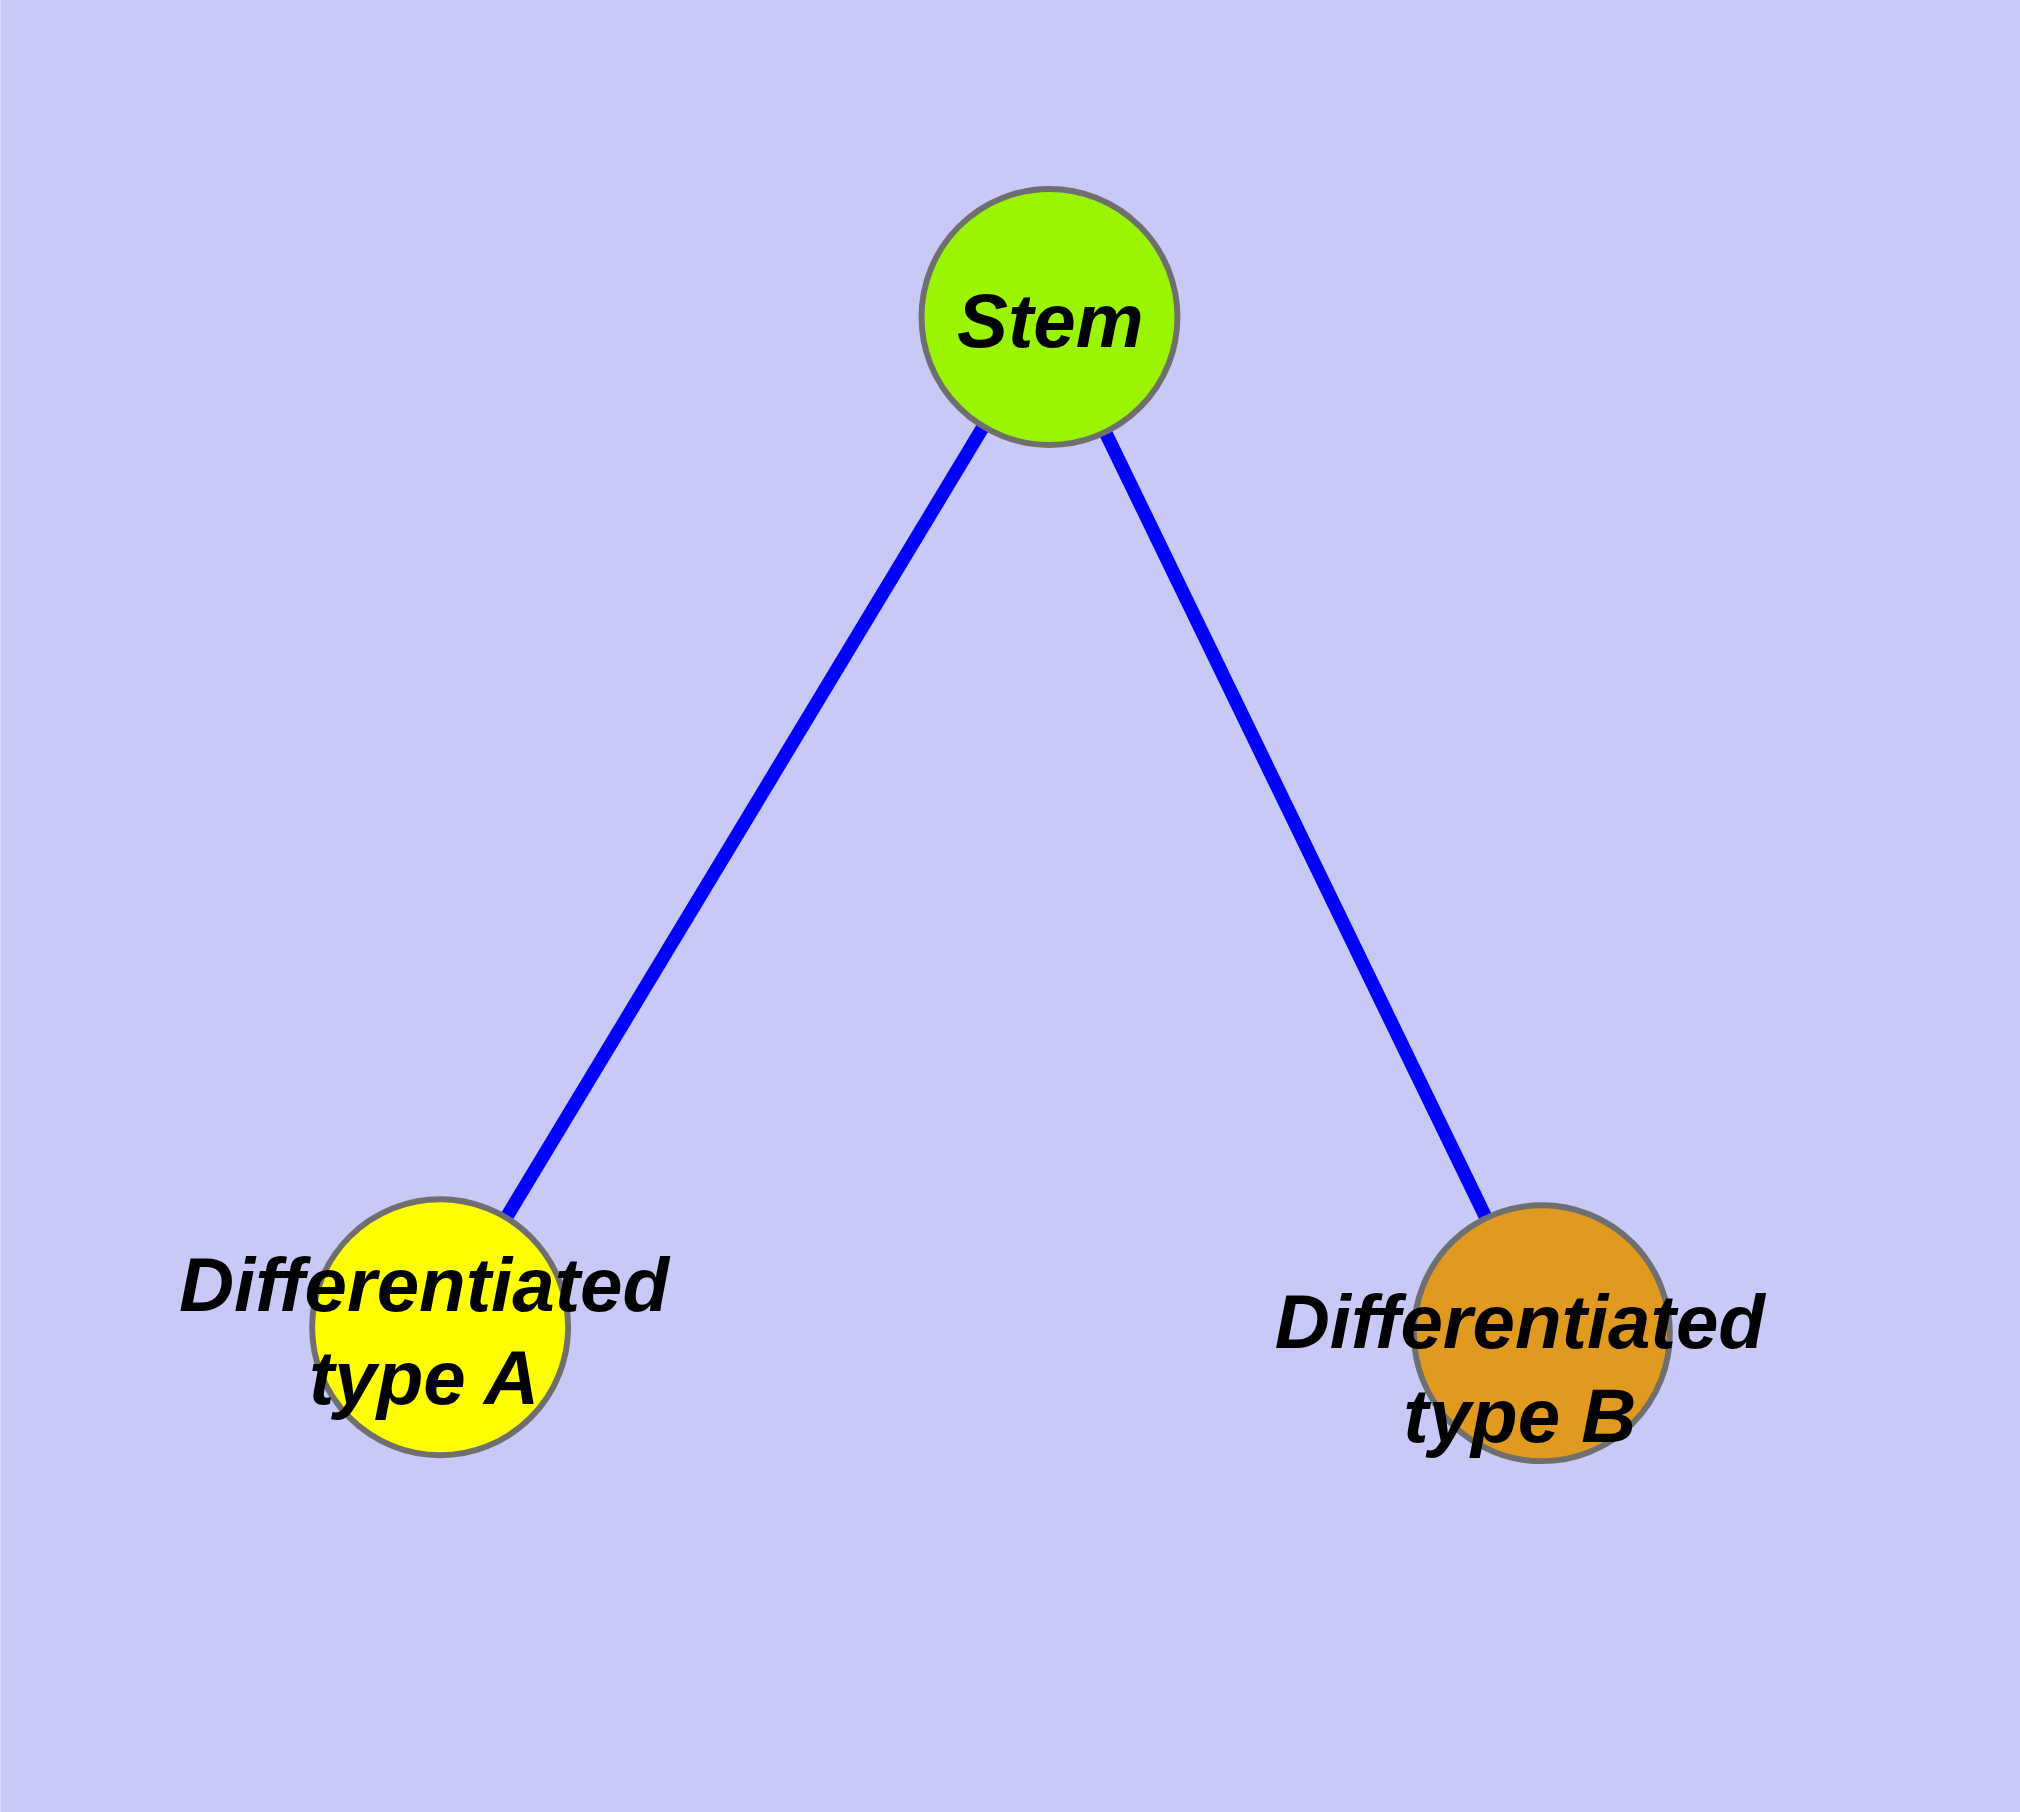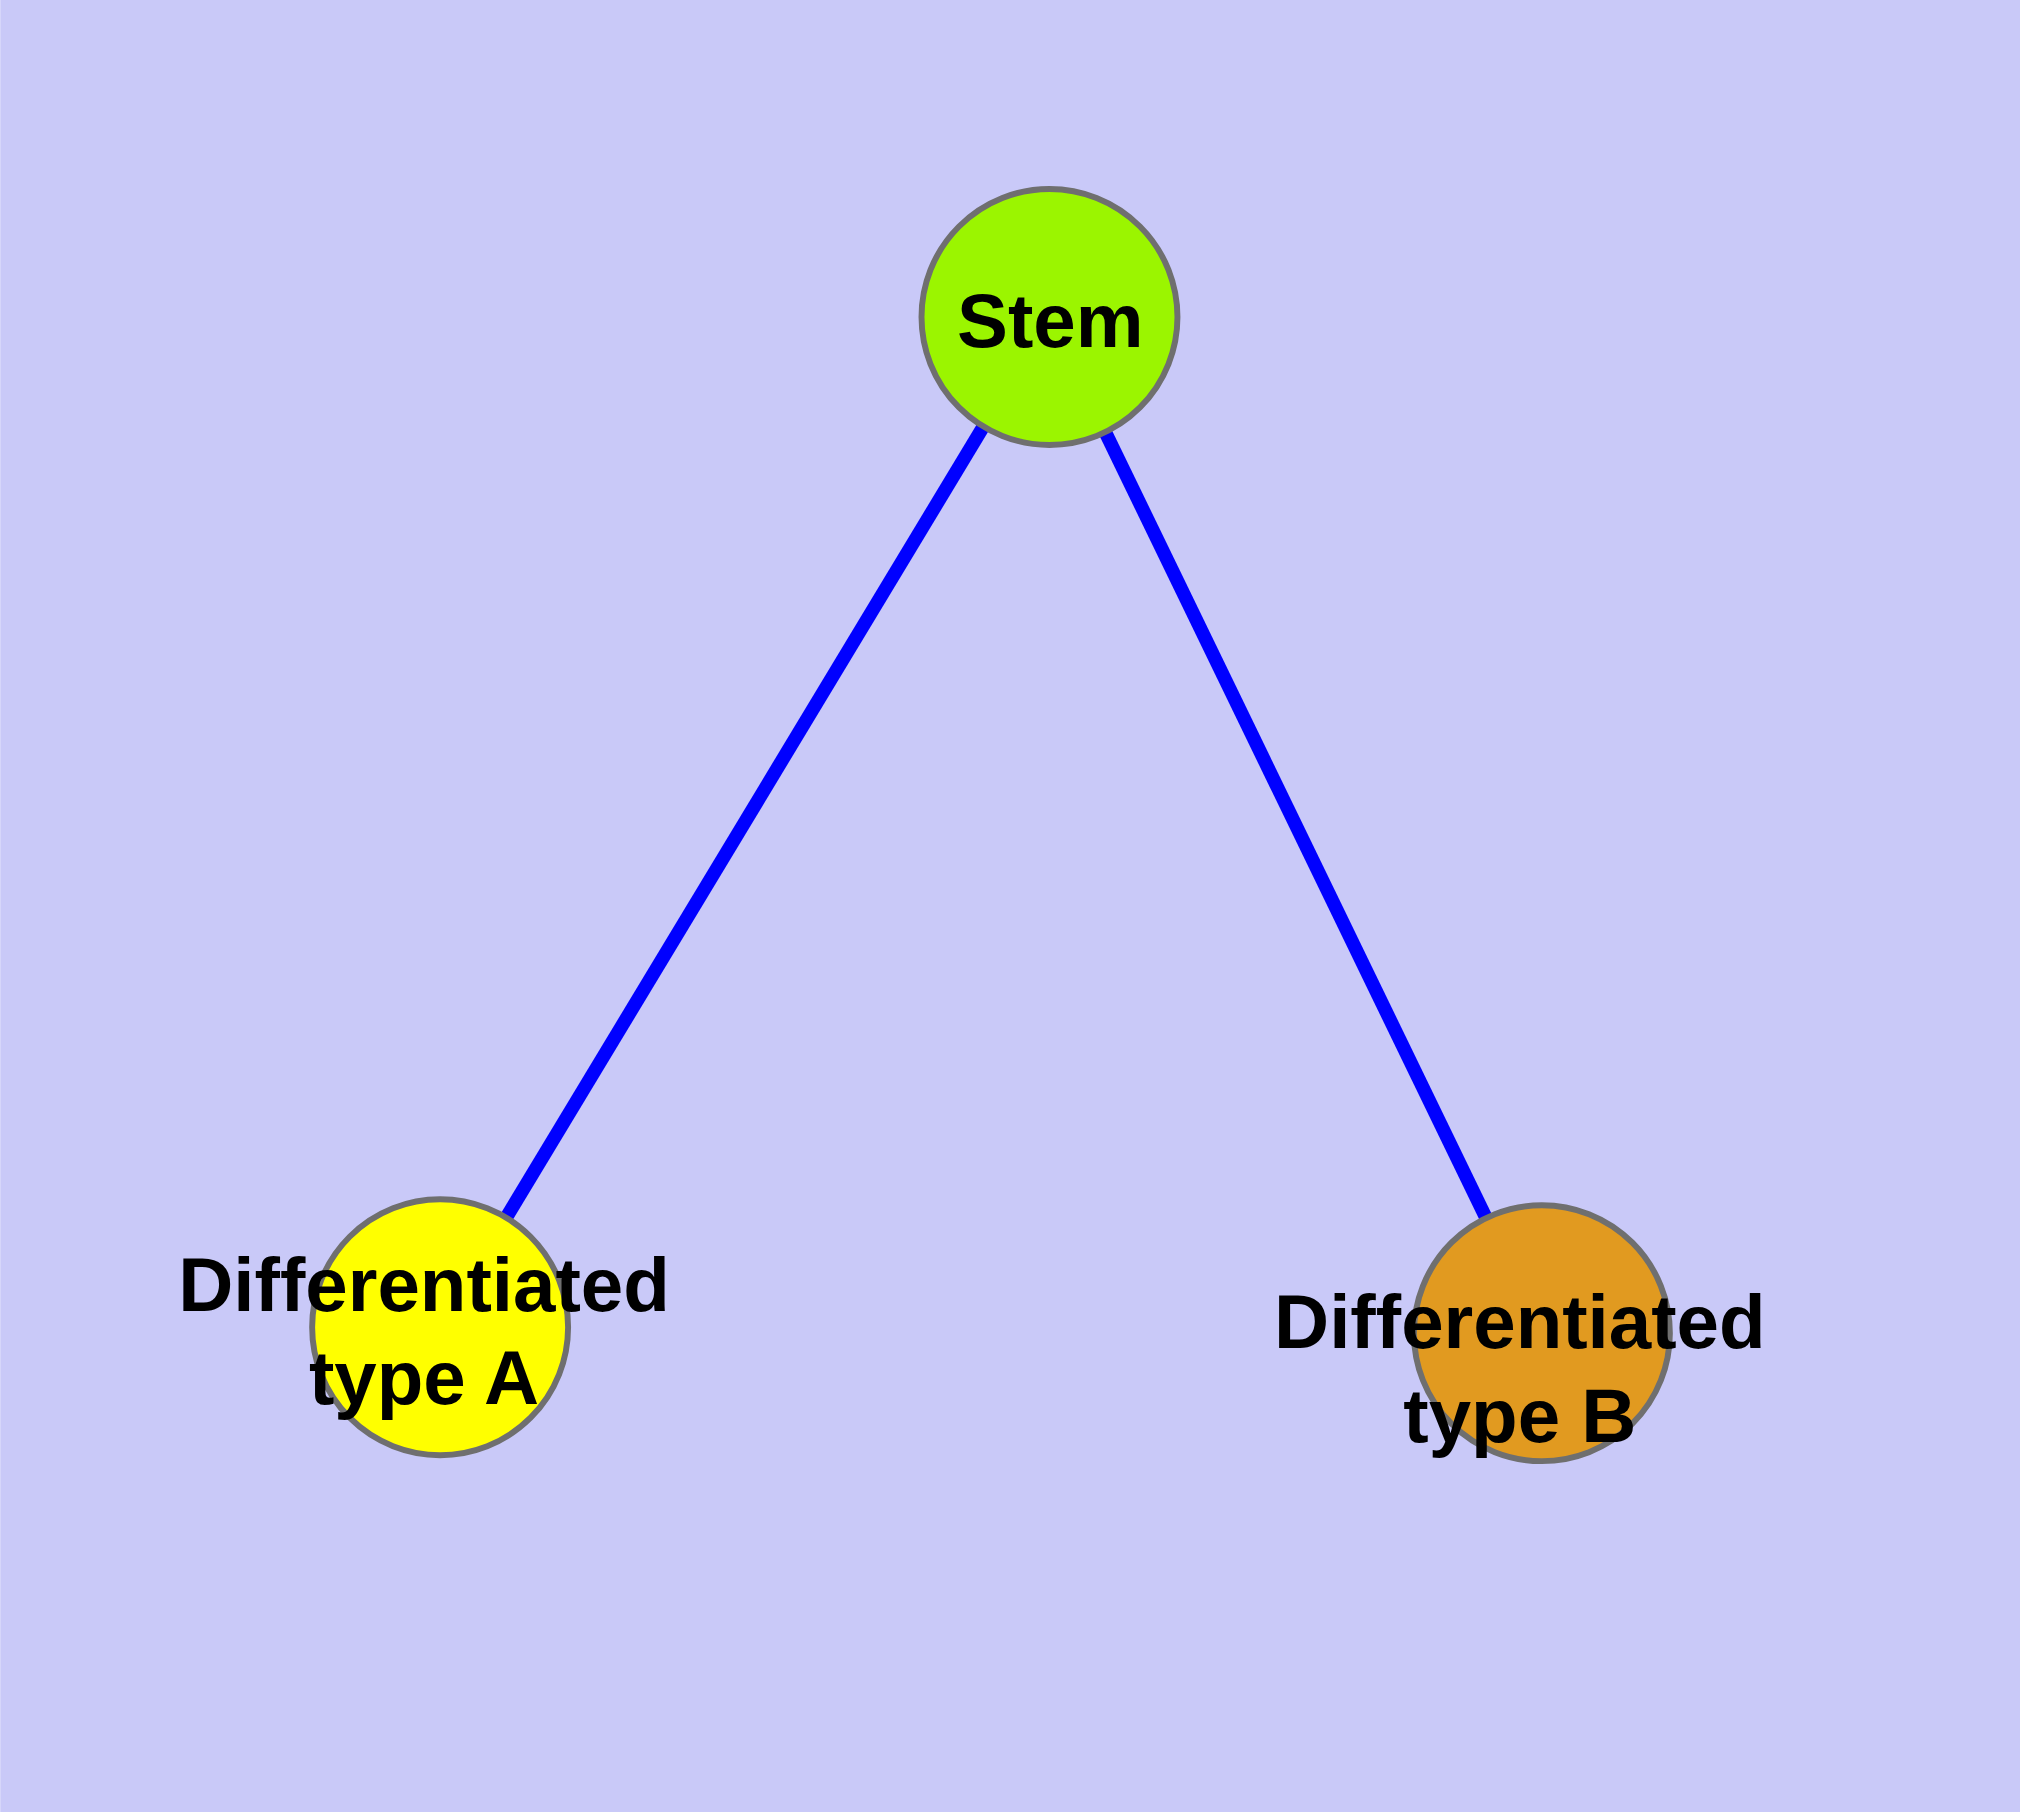--- a/index.html
+++ b/index.html
@@ -6,20 +6,21 @@
     margin: 0;
     padding: 0;
     width: 2021px;
     height: 1812px;
     overflow: hidden;
   }
   .stage {
     position: relative;
     width: 2021px;
     height: 1524px;
+    font-style: italic;
   }
   svg {
     display: block;
   }
   .edge {
     stroke-width: 16px;
     fill: none;
     stroke-linecap: butt;
   }
   .node {

